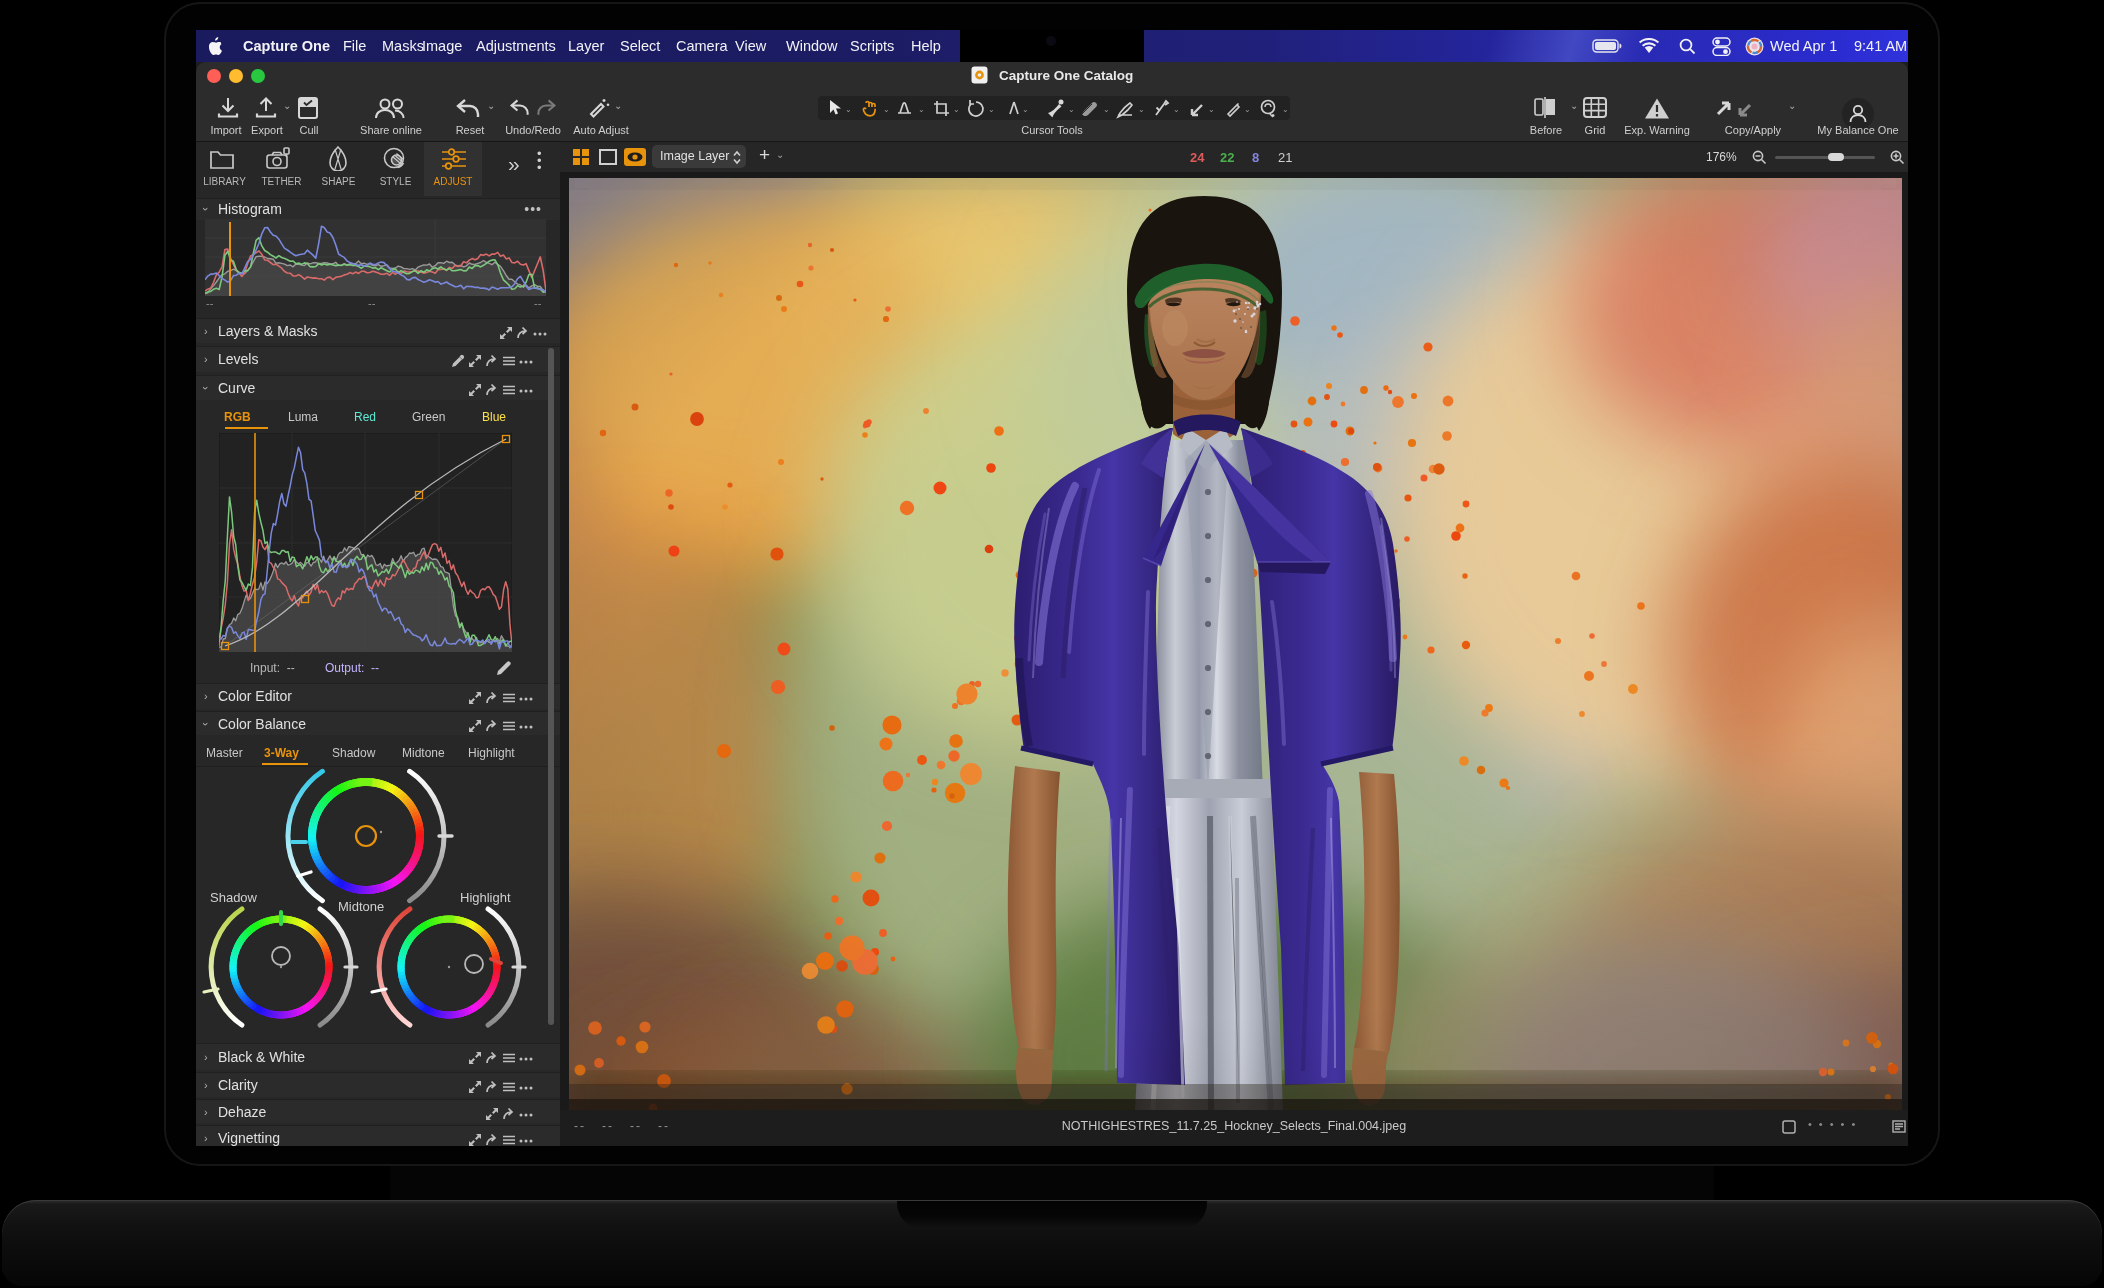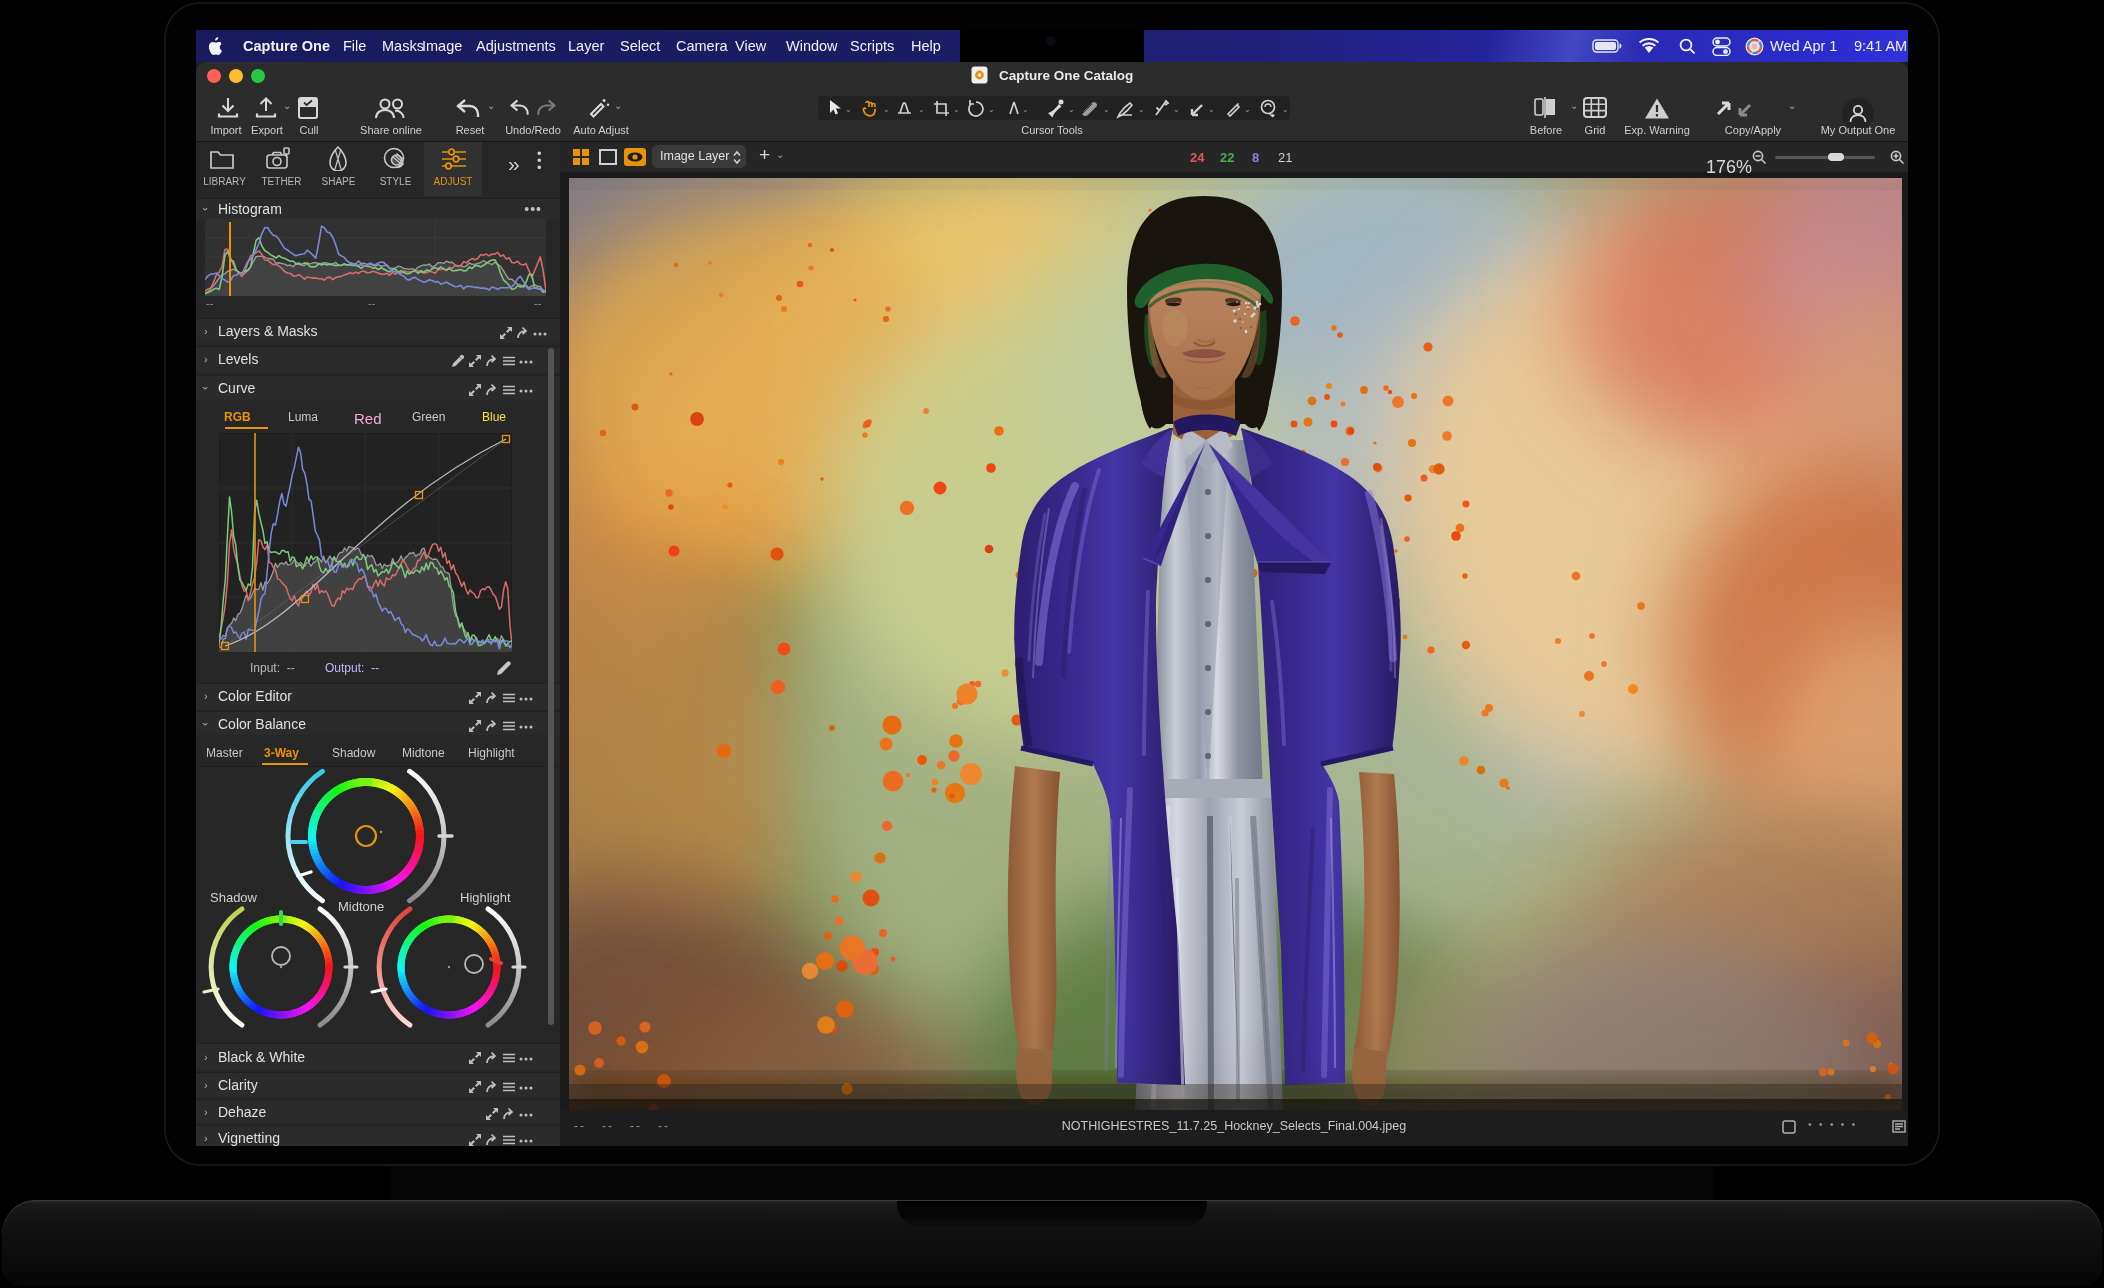--- a/index.html
+++ b/index.html
@@ -183,21 +183,21 @@
 
   <svg class="tbi" style="left:1662px" width="34" height="34" viewBox="0 0 34 34">
       <circle cx="17" cy="17" r="16" fill="#232323"></circle>
       <circle cx="17" cy="13" r="4.2" fill="none" stroke="#d8d8d8" stroke-width="1.8"></circle>
       <path d="M9.5 25 c0-4.5 3.3-7 7.5-7 s7.5 2.5 7.5 7" fill="none" stroke="#d8d8d8" stroke-width="1.8"></path>
     </svg>
   <span class="tbl" style="left:1350px">Before</span>
   <span class="tbl" style="left:1399px">Grid</span>
   <span class="tbl" style="left:1461px">Exp. Warning</span>
   <span class="tbl" style="left:1557px">Copy/Apply</span>
-  <span class="tbl" style="left:1662px">My Output One</span>
+  <span class="tbl" style="left:1662px">My Balance One</span>
   <svg class="abs" style="left:624px;top:7px" width="470" height="23" viewBox="0 0 470 23" fill="none" stroke="#cfcfcf" stroke-width="1.7">
     <path d="M10 3 l0 13 3.5-3.5 2 5 2.5-1 -2-5 5 0 z" fill="#e8e8e8" stroke="none"></path>
     <path d="M46 6 c0-2 3-2 3 0 v4 m0-3 c0-2 3-2 3 0 v3 m0-2 c0-2 3-2 3 0 v2 m.2 1.8 c0 4-1 7-5 7 s-5-2-6.5-5 c-1-2 .5-3.5 2.5-2" stroke="#e8930c" fill="none"></path>
     <path d="M80 16 l3-9 c.5-1.5 2-1.5 2.5 0 l3 9 z m-2 0 h13"></path>
     <path d="M117 4 v12 h12 M114 7 h12 v12"></path>
     <path d="M156 5 a7 7 0 1 1-5 2 m-1-4 v4 h4"></path>
     <path d="M190 17 l4-12 m4 12 l-4-12"></path>
     <path d="M228 16 c4-1 8-5 11-9 l2.5 2.5 c-4 3-8 7-9 11 z" fill="#d8d8d8" stroke="none"></path>
       <circle cx="241" cy="5" r="2.5" fill="#d8d8d8" stroke="none"></circle>
     <path d="M264 14 l8-8 a2.5 2.5 0 0 1 4 4 l-8 8 c-2 2-5 1-6-1 z" fill="#9a9a9a" stroke="none"></path>
@@ -322,21 +322,21 @@
         <g transform="translate(51,0)" fill="#c0c0c0">
           <circle cx="2" cy="8" r="1.5"></circle>
           <circle cx="7" cy="8" r="1.5"></circle>
           <circle cx="12" cy="8" r="1.5"></circle>
         </g>
       </svg>
     </div>
 
   <div style="position:absolute;left:28px;top:268px;color:#e8930c;font-size:12px;font-weight:bold;">RGB</div>
   <div style="position:absolute;left:92px;top:268px;color:#c8c8c8;font-size:12px;">Luma</div>
-  <div style="position:absolute;left:158px;top:268px;color:#f9a8d4;font-size:15px;">Red</div>
+  <div style="position:absolute;left:158px;top:268px;color:#5eead4;font-size:12px;">Red</div>
   <div style="position:absolute;left:216px;top:268px;color:#c8c8c8;font-size:12px;">Green</div>
   <div style="position:absolute;left:286px;top:268px;color:#fde047;font-size:12px;">Blue</div>
   <div style="position:absolute;left:29px;top:285px;width:43px;height:2px;background:#e8930c;"></div>
 
   <svg class="abs" style="left:23px;top:291px" width="293" height="219" viewBox="0 0 293 219" id="curvesvg">
 <rect x="0" y="0" width="293" height="219" fill="#222222" stroke="#161616"></rect>
 <line x1="73" y1="0" x2="73" y2="219" stroke="#2d2d2d"></line>
 <line x1="0" y1="55" x2="293" y2="55" stroke="#2d2d2d"></line>
 <line x1="146" y1="0" x2="146" y2="219" stroke="#2d2d2d"></line>
 <line x1="0" y1="110" x2="293" y2="110" stroke="#2d2d2d"></line>
@@ -787,21 +787,21 @@
   <div style="position:absolute;left:92px;top:3px;width:94px;height:23px;background:#3a3a3a;border-radius:5px;color:#e0e0e0;font-size:12.5px;line-height:23px;padding-left:8px;">Image Layer</div>
   <svg class="abs" style="left:172px;top:8px" width="10" height="15" viewBox="0 0 10 15" fill="none" stroke="#cfcfcf" stroke-width="1.6">
         <path d="M2 5.5 L5 2 l3 3.5 M2 9.5 L5 13 l3-3.5"></path>
       </svg>
   <div style="position:absolute;left:199px;top:2px;color:#d8d8d8;font-size:19px;">+</div>
   <div style="position:absolute;left:216px;top:7px;color:#a0a0a0;font-size:10px;display:inline-block;">⌄</div>
   <div style="position:absolute;left:630px;top:8px;color:#de5b5b;font-size:13px;font-weight:bold;">24</div>
   <div style="position:absolute;left:660px;top:8px;color:#4cb04c;font-size:13px;font-weight:bold;">22</div>
   <div style="position:absolute;left:692px;top:8px;color:#8585e0;font-size:13px;font-weight:bold;">8</div>
   <div style="position:absolute;left:718px;top:8px;color:#cfcfcf;font-size:13px;font-weight:normal;">21</div>
-  <div style="position:absolute;left:1146px;top:15px;color:#d8d8d8;font-size:18px;">176%</div>
+  <div style="position:absolute;left:1146px;top:8px;color:#d8d8d8;font-size:12px;">176%</div>
   <svg class="abs" style="left:1192px;top:8px" width="15" height="15" viewBox="0 0 15 15" fill="none" stroke="#c8c8c8" stroke-width="1.6">
         <circle cx="6" cy="6" r="4.6"></circle>
         <path d="M9.5 9.5 L13.5 13.5 M3.5 6 h5"></path>
       </svg>
   <div style="position:absolute;left:1215px;top:14px;width:100px;height:3px;background:#555;border-radius:2px;"></div>
   <div style="position:absolute;left:1268px;top:11px;width:16px;height:8px;background:#d8d8d8;border-radius:4px;"></div>
   <svg class="abs" style="left:1330px;top:8px" width="15" height="15" viewBox="0 0 15 15" fill="none" stroke="#c8c8c8" stroke-width="1.6">
         <circle cx="6" cy="6" r="4.6"></circle>
         <path d="M9.5 9.5 L13.5 13.5 M3.5 6 h5 M6 3.5 v5"></path>
       </svg>

